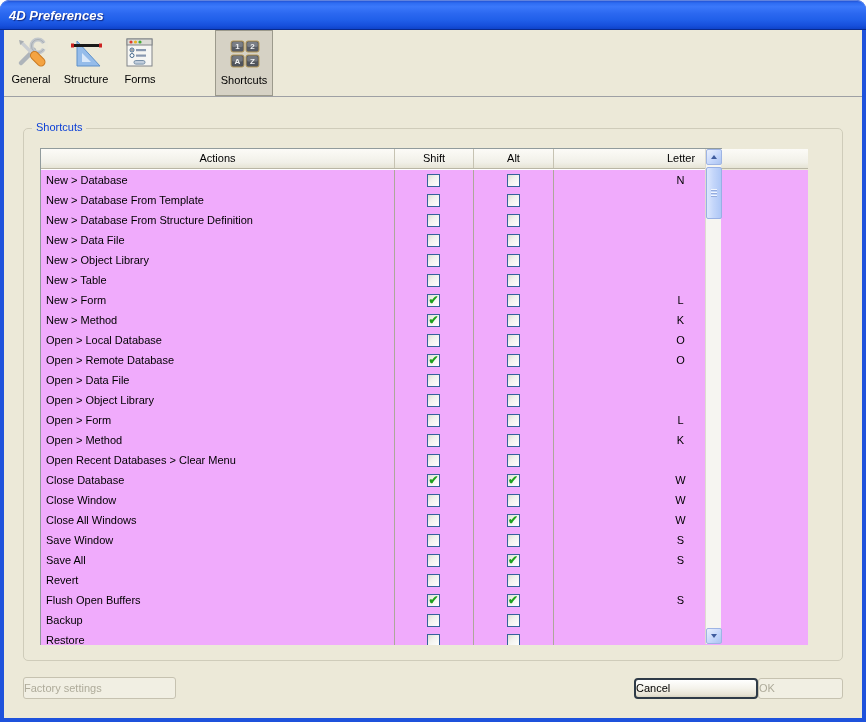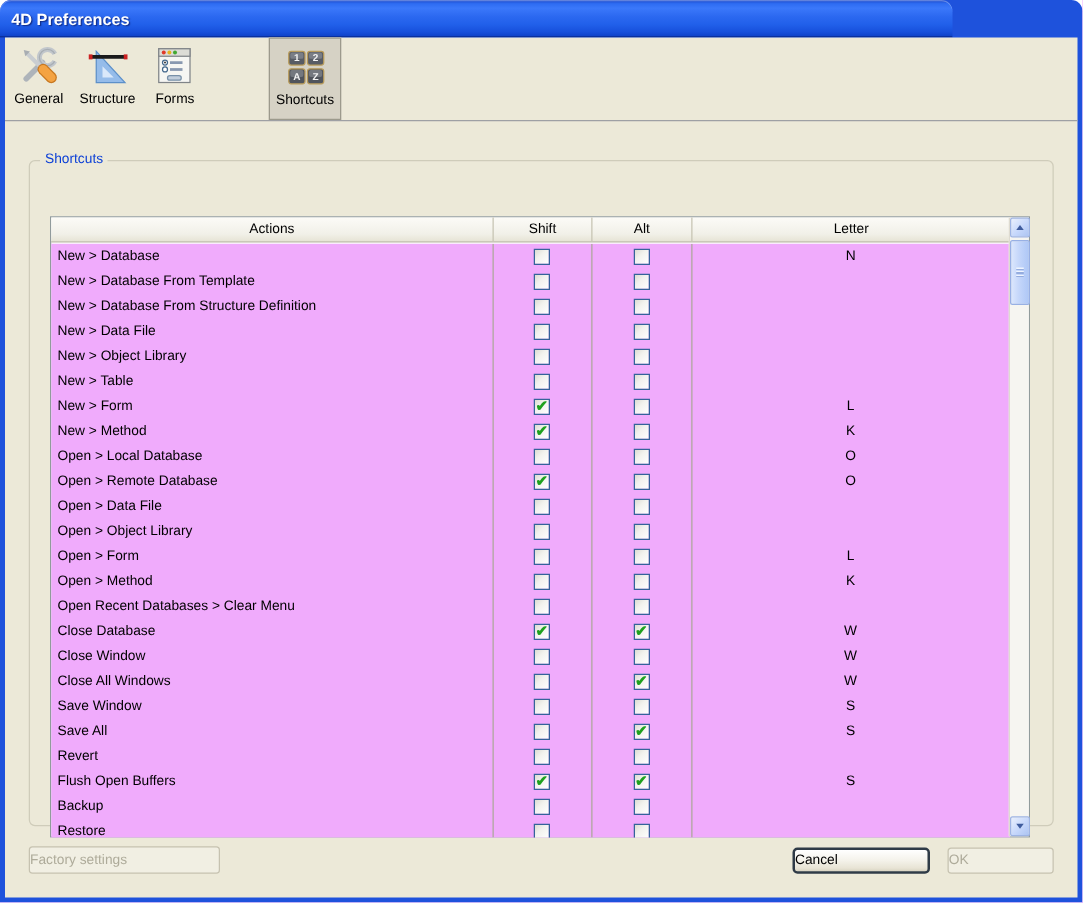--- a/index.html
+++ b/index.html
@@ -5,25 +5,25 @@
   * { box-sizing: border-box; margin: 0; padding: 0; }
   body { margin: 0; font-family: "Liberation Sans", sans-serif; background: #fff; }
 
   .window {
     position: relative; width: 866px; height: 722px;
     background: #1E52DC; border-radius: 9px 9px 0 0; overflow: hidden;
   }
 
   
   .titlebar {
-    position: absolute; top: 0; left: 0; width: 762px; height: 30px;
+    position: absolute; top: 0; left: 0; width: 866px; height: 30px;
     background: linear-gradient(180deg, #1C48C8 0%, #2E6CF2 10%, #3B78FA 22%, #2B68F0 45%, #2160EA 65%, #1750DC 85%, #0C3FC4 100%);
     border-radius: 9px 9px 0 0;
     box-shadow: inset 0 1px 0 rgba(255,255,255,.3), inset 0 -1px 0 rgba(0,0,40,.35);
-    display: flex; align-items: center;
+    display: flex; align-items: center; font-style: italic;
   }
   .titlebar .title {
     color: #fff; font-size: 13px; font-weight: bold; padding-left: 9px;
     text-shadow: 1px 1px 1px rgba(10,20,90,.7);
   }
 
   
   .client {
     position: absolute; top: 30px; left: 4px; width: 858px; height: 688px;
     background: #ECE9D8;
@@ -51,22 +51,22 @@
     position: absolute; left: 19px; top: 98px; width: 820px; height: 533px;
     border: 1px solid #CFCCBA; border-radius: 5px;
   }
   .groupbox-label {
     position: absolute; top: -8px; left: 8px; background: #ECE9D8;
     padding: 0 4px; font-size: 11px; color: #0B3FD6;
   }
 
   
   .table {
-    position: absolute; left: 16px; top: 19px; width: 784px; height: 497px;
-    border: 1px solid #919B9C; background: #fff; margin-top: 25px;
+    position: absolute; left: 16px; top: 19px; width: 682px; height: 497px;
+    border: 1px solid #919B9C; background: #fff;
   }
   .thead {
     position: absolute; left: 0; top: 0; width: 767px; height: 20px;
     display: grid; grid-template-columns: 353px 79px 80px 255px;
     background: linear-gradient(180deg, #FCFBF7 0%, #F1F0E8 70%, #E6E4D5 100%);
     border-bottom: 1px solid #B9B6A4;
   }
   .th {
     font-size: 11px; color: #000; text-align: center; line-height: 19px;
     overflow: hidden; white-space: nowrap;
@@ -122,21 +122,21 @@
     content: ""; position: absolute; left: 4px; right: 4px; top: 50%; margin-top: -4px; height: 8px;
     background: repeating-linear-gradient(180deg, #F0F5FE 0 1px, #94ACDE 1px 2px, rgba(0,0,0,0) 2px 3px);
   }
 
   
   .btn {
     position: absolute; font-size: 11px; text-align: left; cursor: default;
     border-radius: 3px;
   }
   .btn-cancel {
-    left: 630px; top: 648px; width: 110px; height: 21px;
+    left: 630px; top: 648px; width: 124px; height: 21px;
     border: 2px solid #2F3B47; border-radius: 4px;
     background: linear-gradient(180deg, #FFFFFF 0%, #F4F2EA 50%, #E8E4D5 85%, #D9D4C2 100%);
     color: #000; line-height: 17px;
   }
   .btn-disabled {
     border: 1px solid #C6C2B0; background: #F1EFE3; color: #AEAB9A;
   }
   .btn-factory { left: 19px; top: 647px; width: 153px; height: 22px; line-height: 20px; }
   .btn-ok { left: 754px; top: 648px; width: 85px; height: 21px; line-height: 19px; }
 </style>

